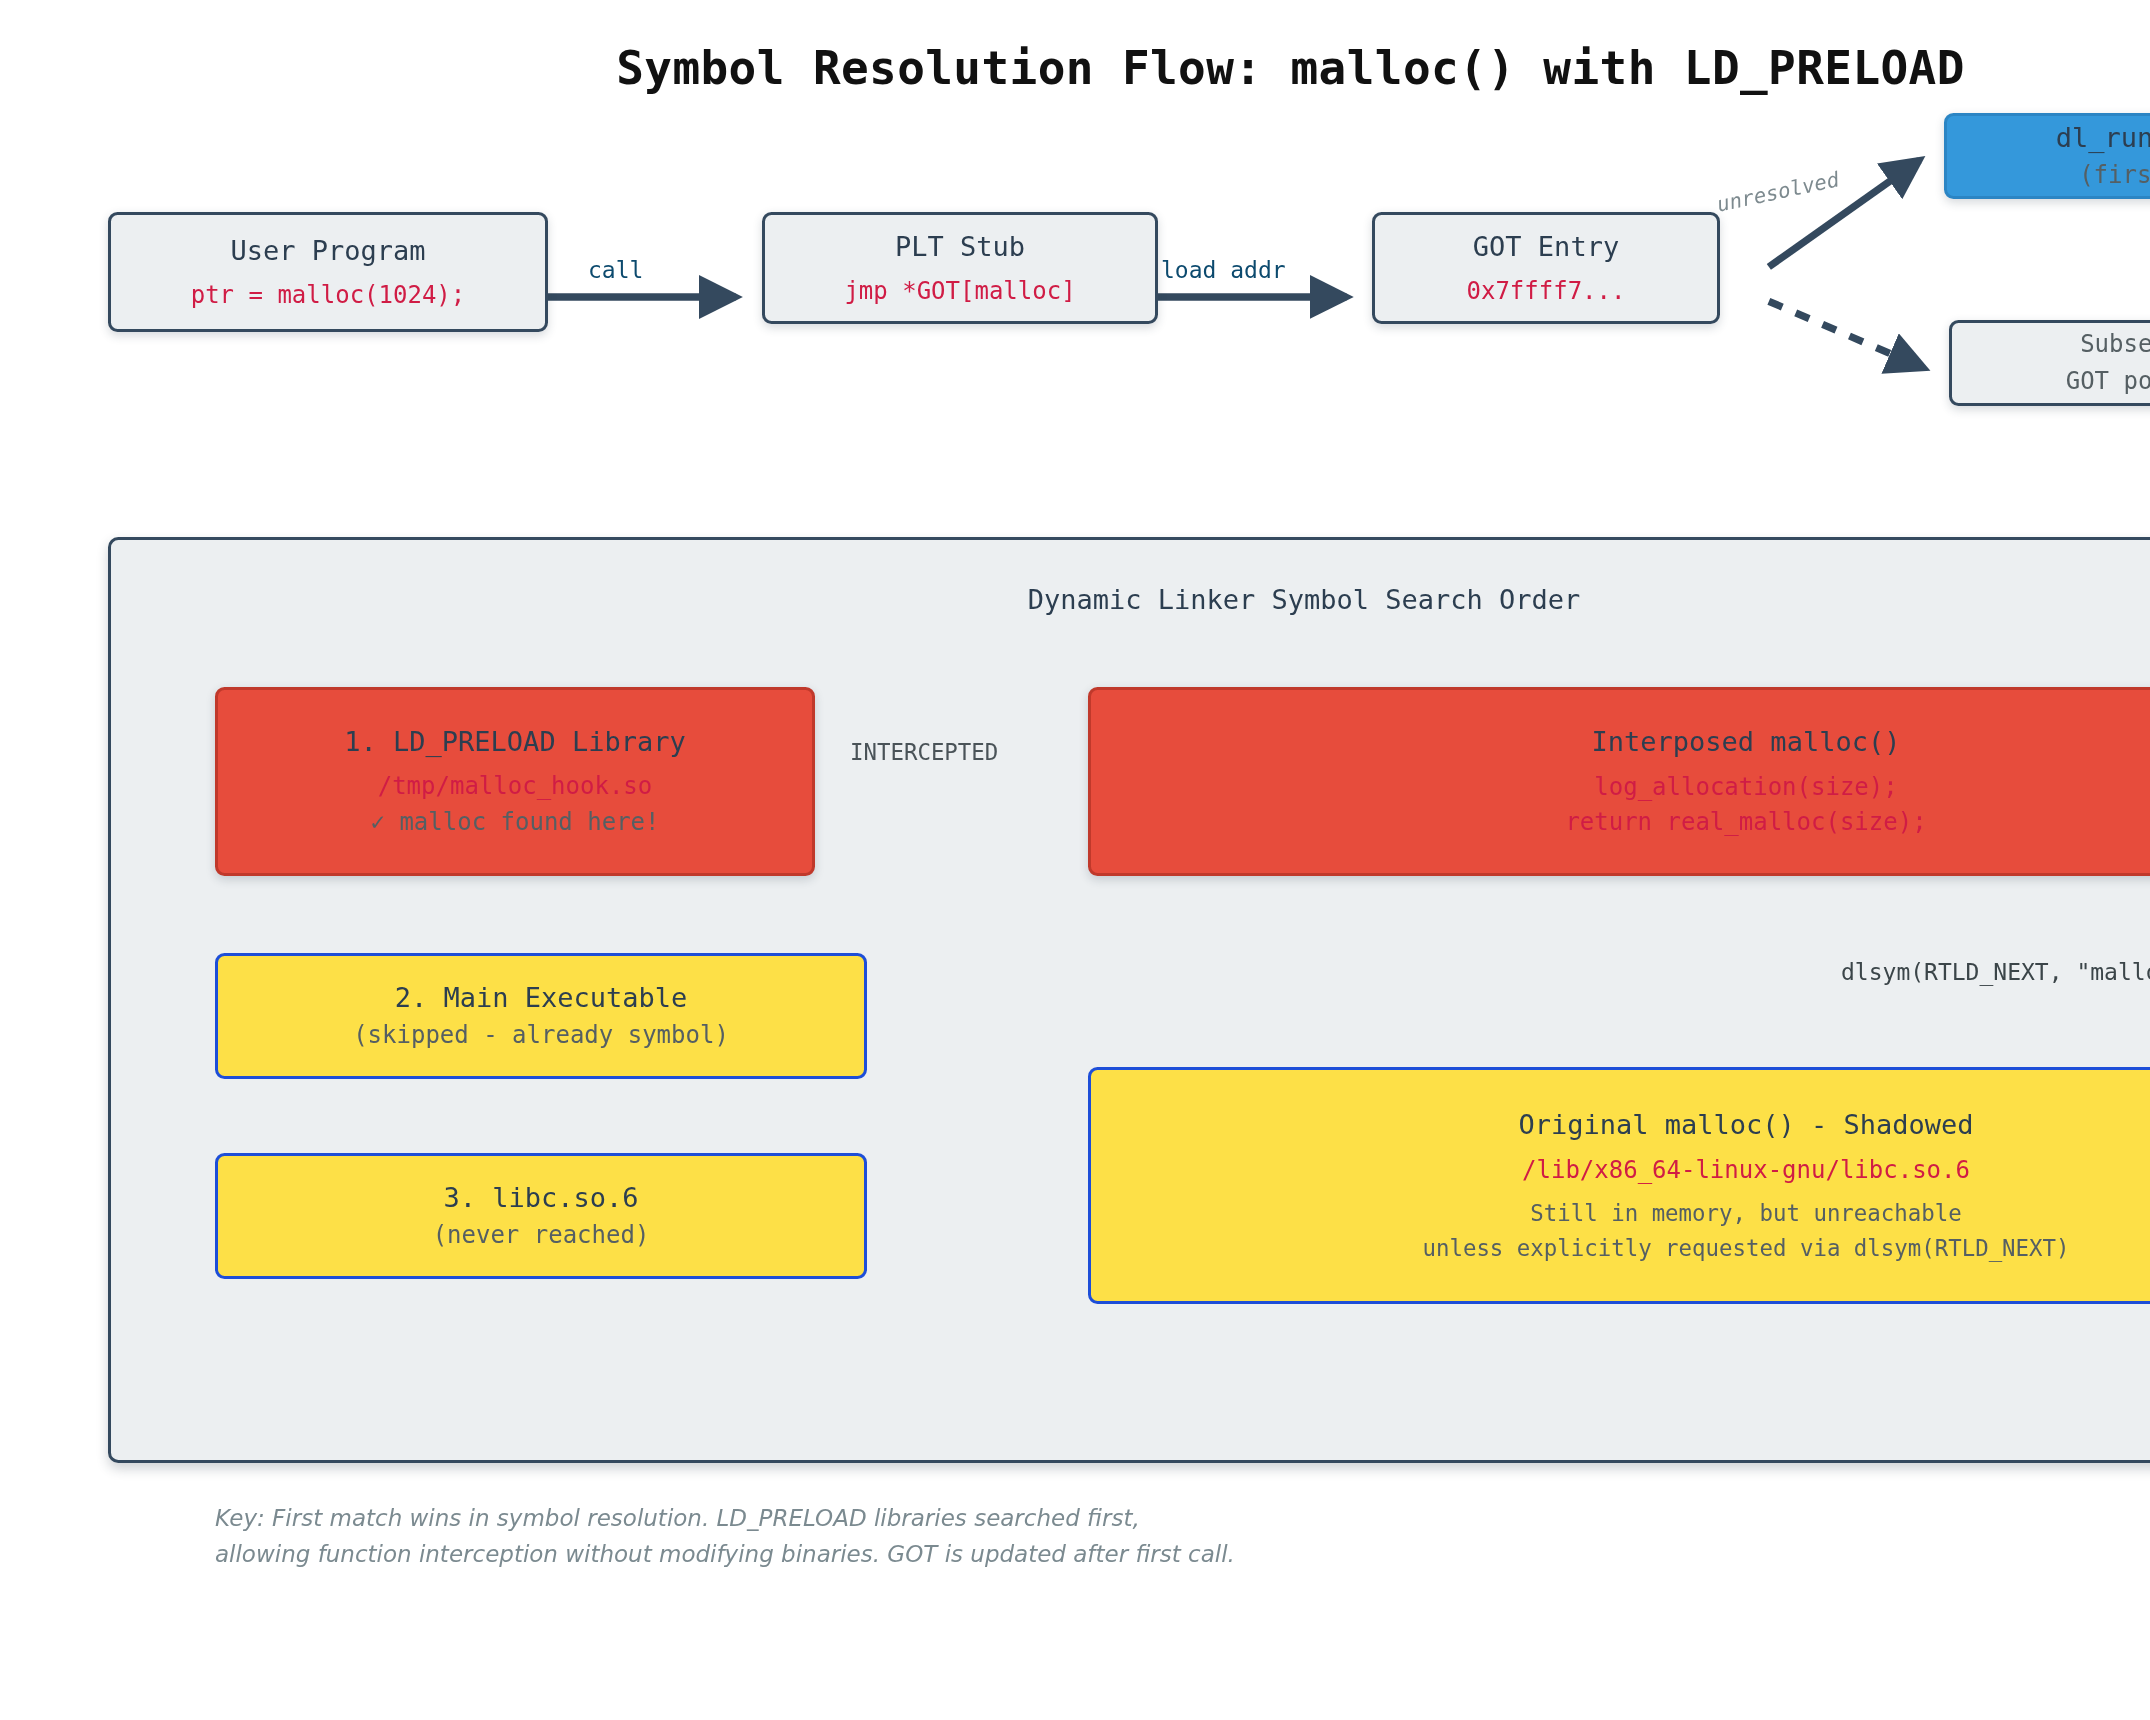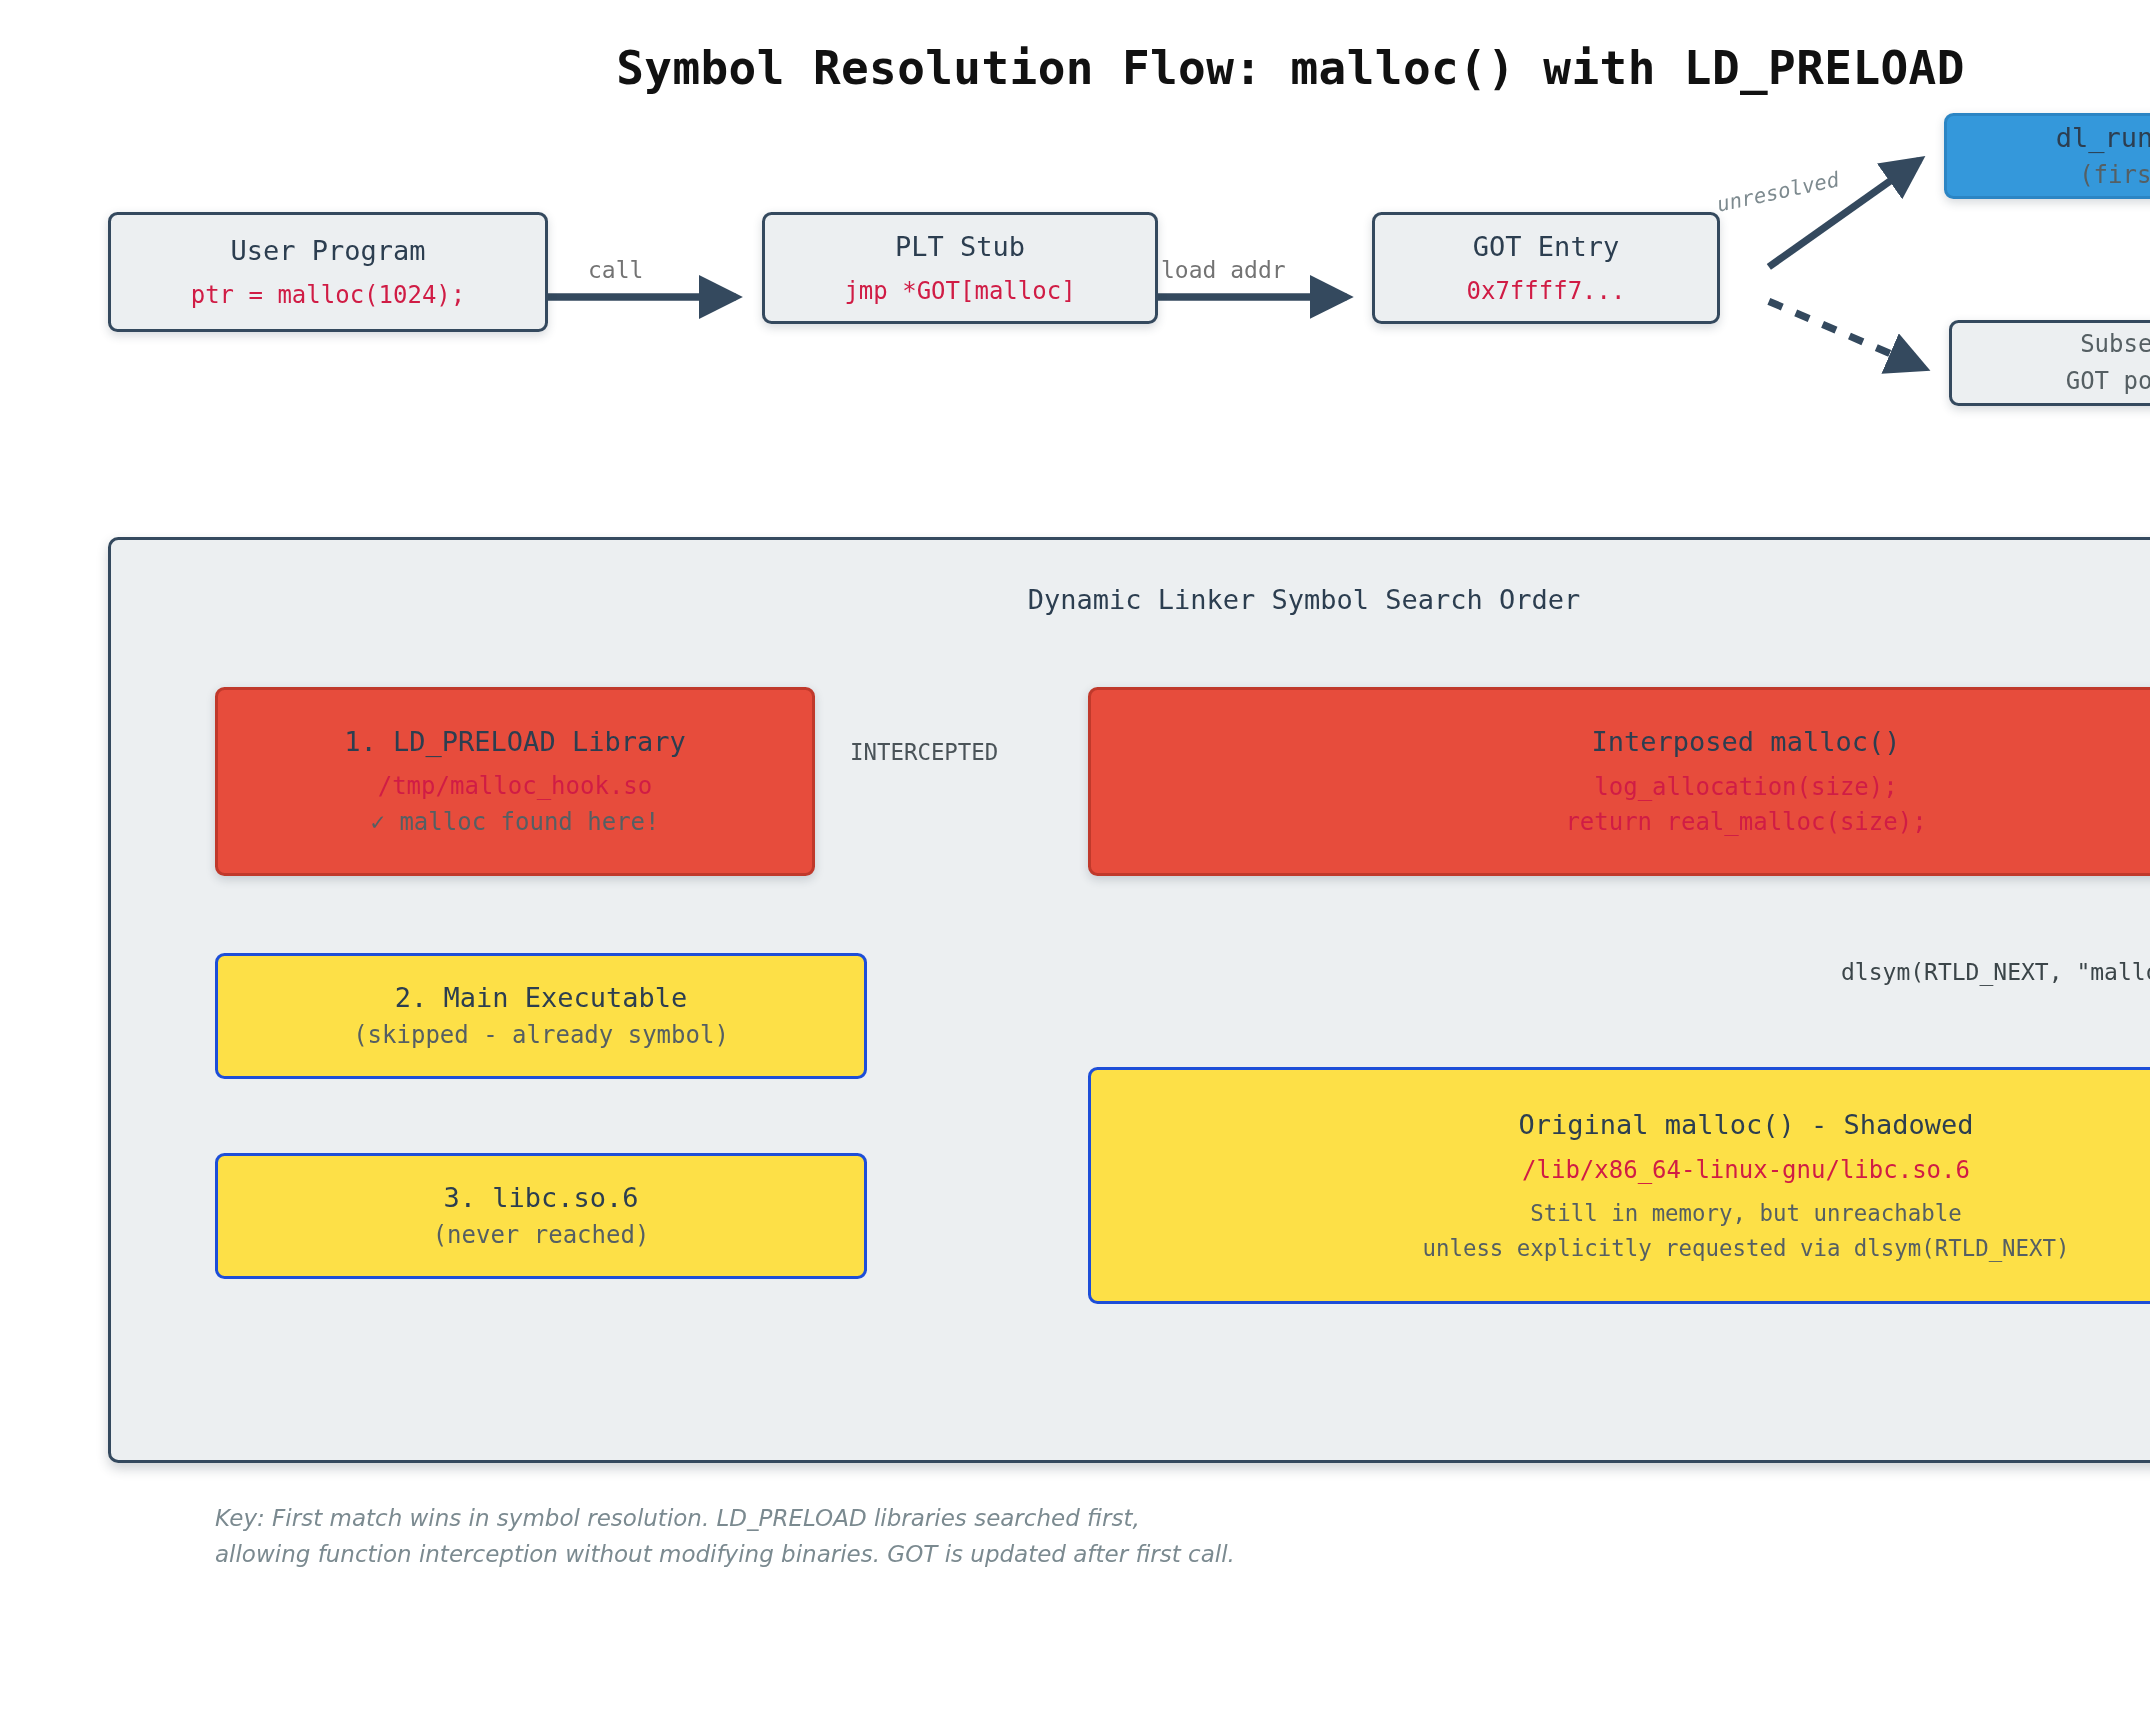--- a/index.html
+++ b/index.html
@@ -74,21 +74,21 @@
 
   
   #box-user     { left: 108px;  top: 212px;  width: 440px; height: 120px; }
   #box-plt      { left: 762px; top: 212px;  width: 396px;  height: 112px; }
   #box-got      { left: 1372px; top: 212px;  width: 348px;  height: 112px; }
   #box-dlrt     { left: 1944px; top: 113px;  width: 516px; height: 86px; }
   #box-subseq   { left: 1949px; top: 320px;  width: 508px; height: 86px; }
 
   
   .edge-label {
-    color: #737373;
+    color: #0c4a6e;
     font-size: 23px;
     white-space: nowrap;
   }
   .edge-label.italic { font-style: italic; color: #7d8a8f; }
   #lbl-call   { left: 588px; top: 257px; }
   #lbl-load   { left: 1161px; top: 257px; }
   #lbl-unres  { left: 1716px; top: 180px; transform: rotate(-12deg); font-size: 20.6px; }
   #lbl-icpt   { left: 850px; top: 739px; color: #4a5358; font-size: 22.4px; }
   #lbl-dlsym  { left: 1841px; top: 959px; color: #3b4549; font-size: 23px; }
 

